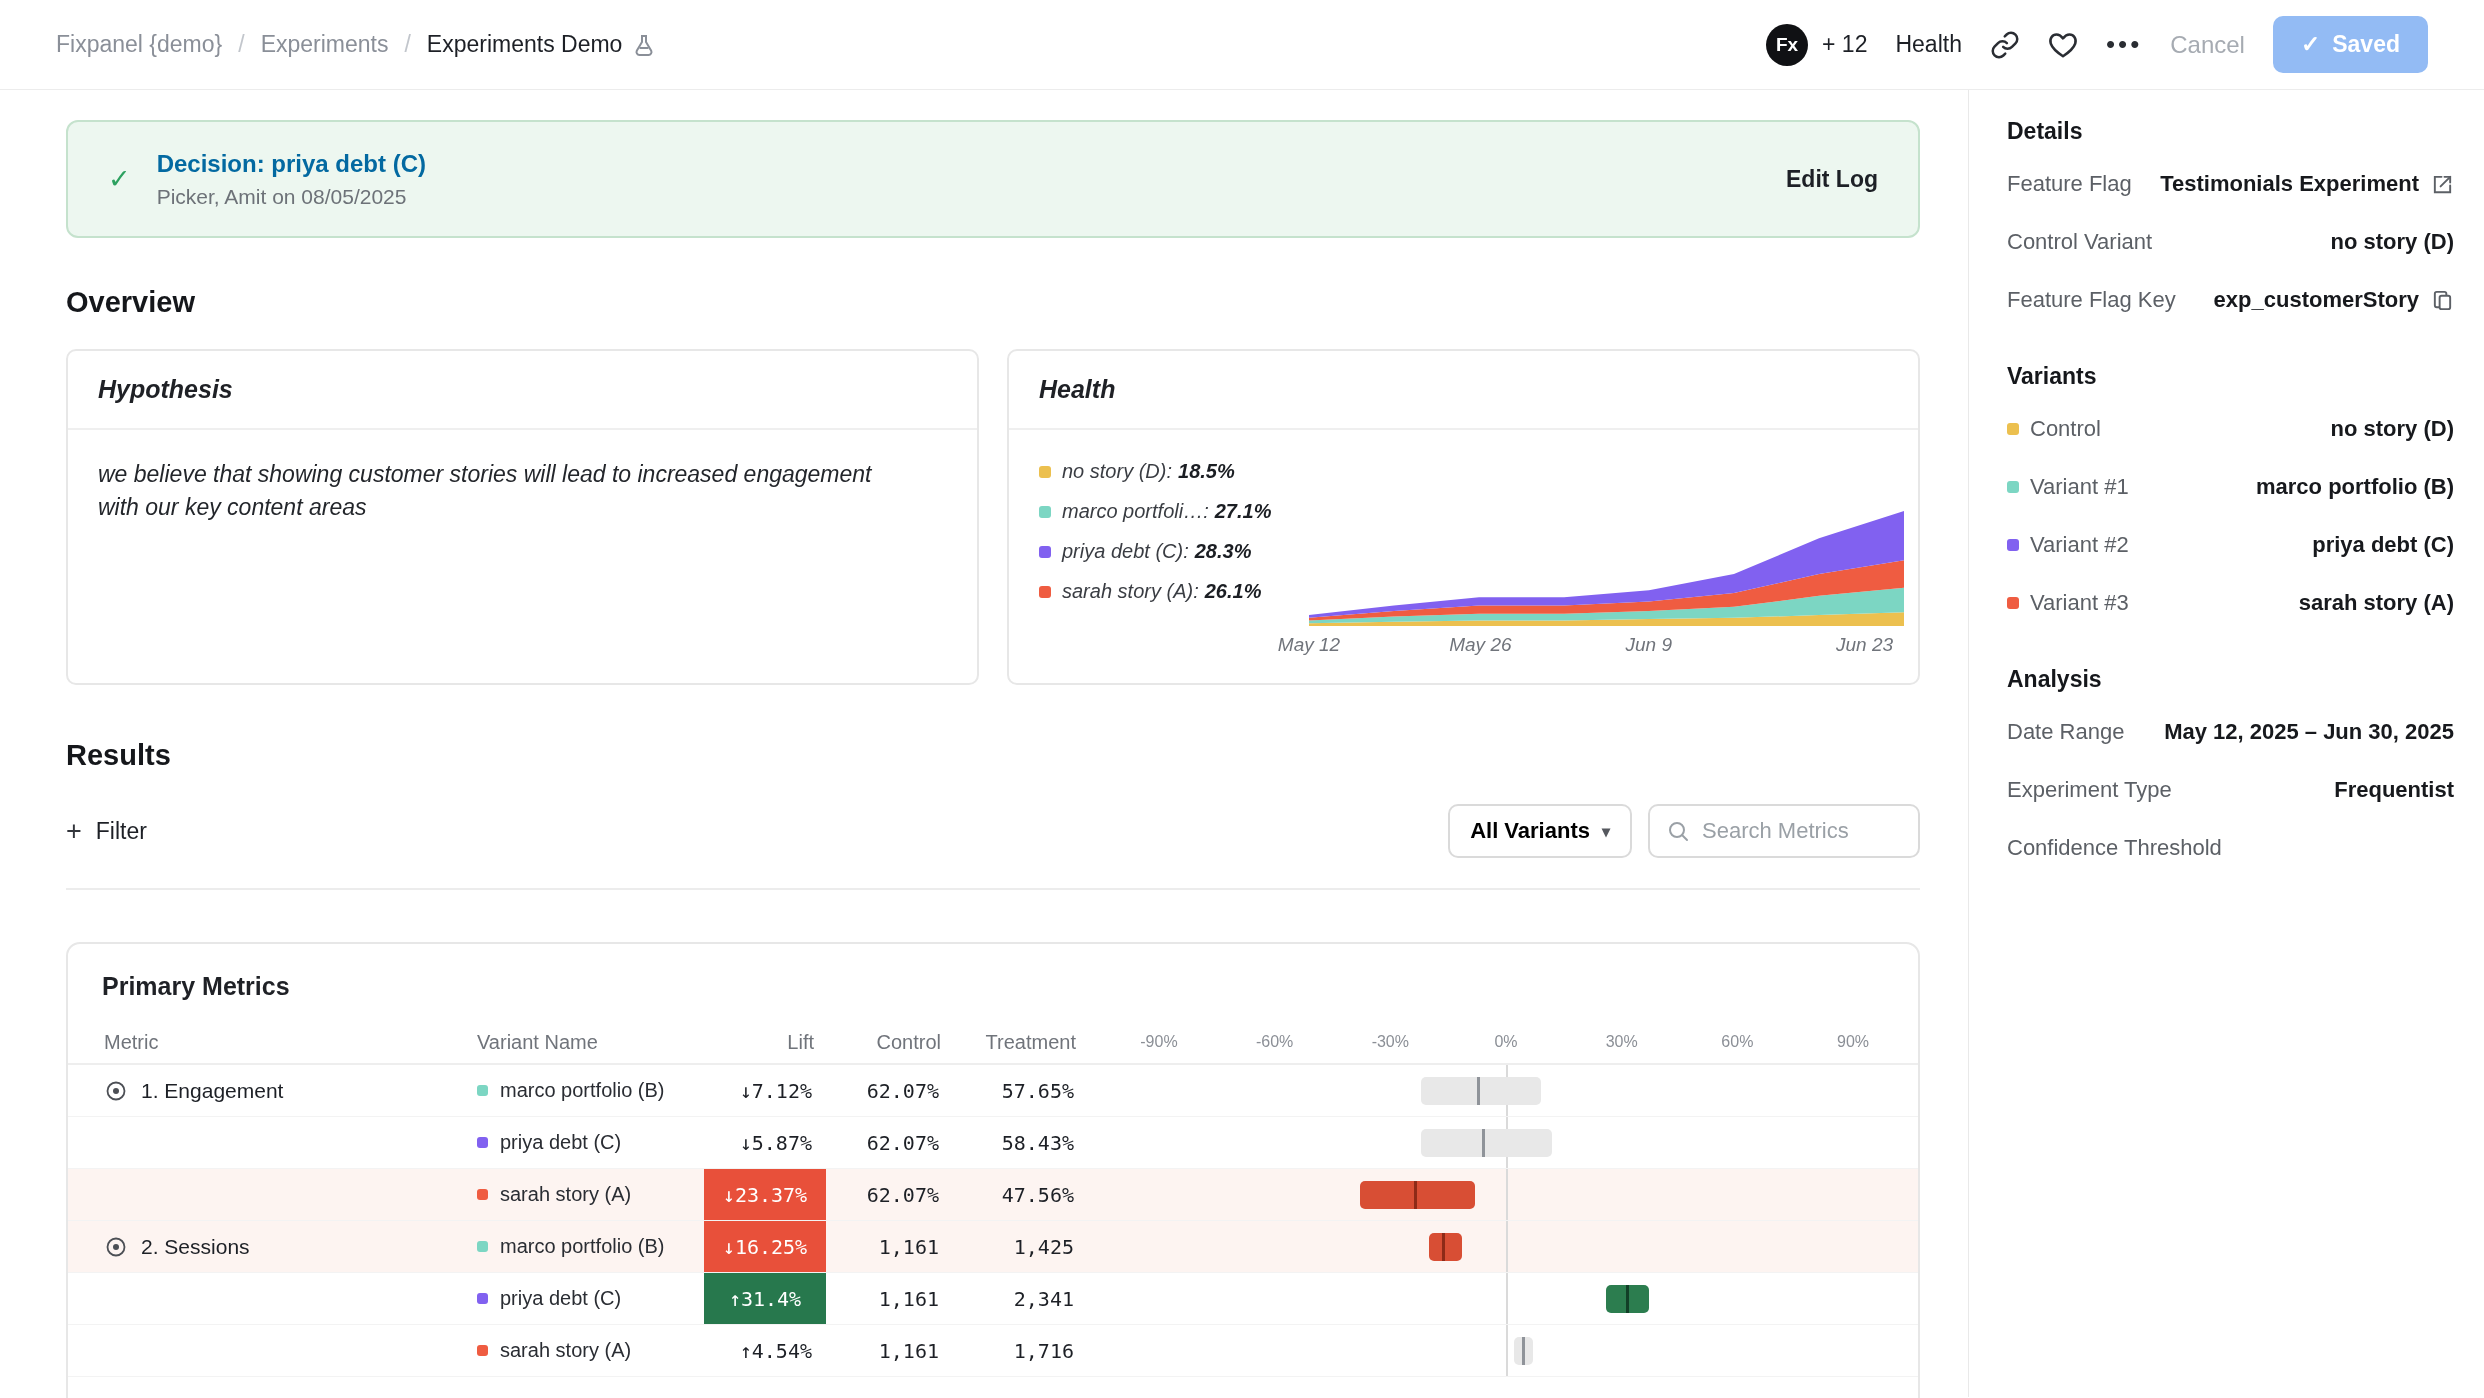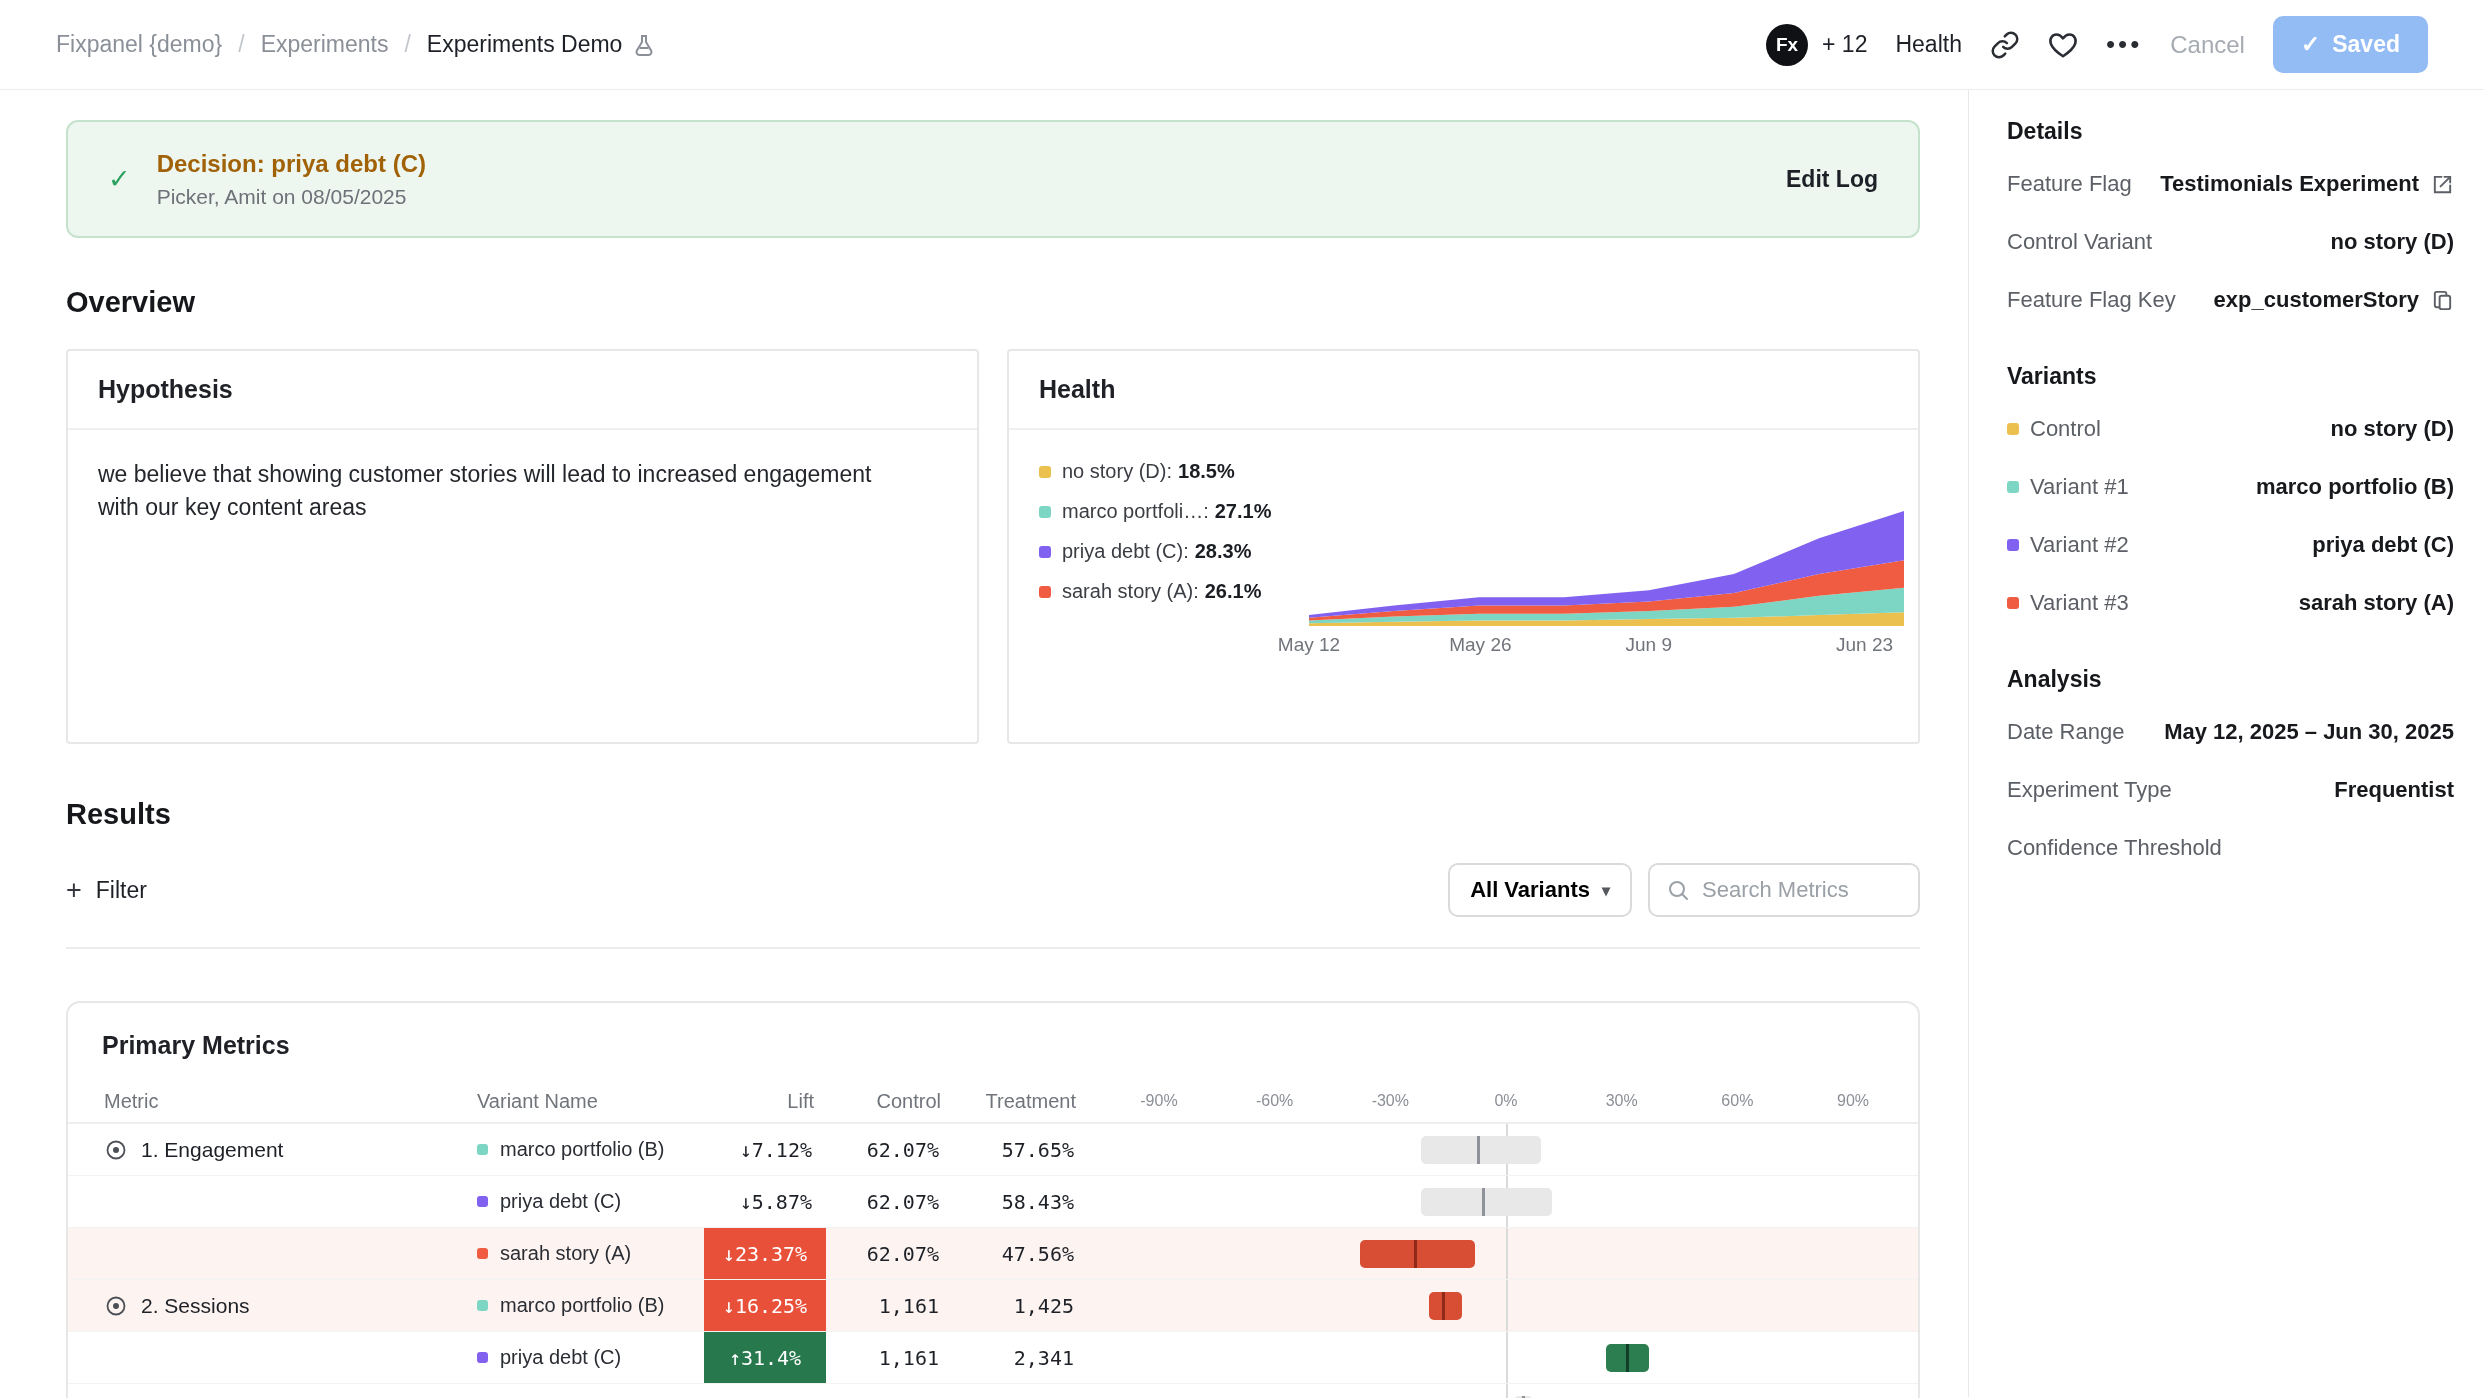--- a/index.html
+++ b/index.html
@@ -31,33 +31,33 @@
 
   
   .content { display: flex; height: 1307px; }
   .main { flex: 1; min-width: 0; padding: 30px 48px 0 66px; }
   .rpanel { width: 516px; border-left: 1px solid #e9e9e9; padding: 28px 30px 0 38px; }
 
   
   .banner { height: 118px; background: #edf7f0; border: 2px solid #c5e2cd; border-radius: 12px;
     display: flex; align-items: center; padding: 0 40px; }
   .banner .check { color: #2da160; font-size: 27px; margin-right: 26px; }
-  .banner-title { font-size: 24px; font-weight: 700; color: #a16207; }
+  .banner-title { font-size: 24px; font-weight: 700; color: #0369a1; }
   .banner-sub { font-size: 21px; color: #6d7278; margin-top: 7px; }
   .editlog { margin-left: auto; font-size: 23px; font-weight: 600; color: #1d2026;
     background: none; border: none; font-family: inherit; cursor: pointer; }
 
   .h1 { font-size: 29px; font-weight: 700; color: #15171b; }
   .ov-h { margin: 48px 0 30px; }
   .res-h { margin: 54px 0 0; }
 
   
   .cards { display: flex; gap: 28px; }
-  .card { flex: 1; min-width: 0; border: 2px solid #e7e7e7; border-radius: 4px; height: 395px;
-    background: #fff; }
+  .card { flex: 1; min-width: 0; border: 2px solid #e7e7e7; border-radius: 10px; height: 336px;
+    background: #fff; font-style: italic; }
   .card-head { padding: 24px 30px; border-bottom: 2px solid #efefef; font-size: 25px; font-weight: 700; }
   .hyp-body { padding: 28px 30px; font-size: 23px; line-height: 1.42; color: #23262b; max-width: 880px; }
   .health-body { display: flex; padding: 24px 14px 14px 30px; height: 250px; }
   .legend { width: 270px; padding-top: 6px; }
   .leg-item { display: flex; align-items: center; font-size: 20px; color: #3a3d43; margin-bottom: 17px; }
   .leg-item b { color: #1b1e23; margin-left: 6px; }
   .sq { width: 12px; height: 12px; border-radius: 3px; display: inline-block; margin-right: 11px; flex: none; }
   .chart-wrap { flex: 1; min-width: 0; display: flex; flex-direction: column; justify-content: flex-end; }
   .chart-svg { width: 100%; height: 115px; display: block; }
   .x-axis { position: relative; height: 32px; margin-top: 8px; }

